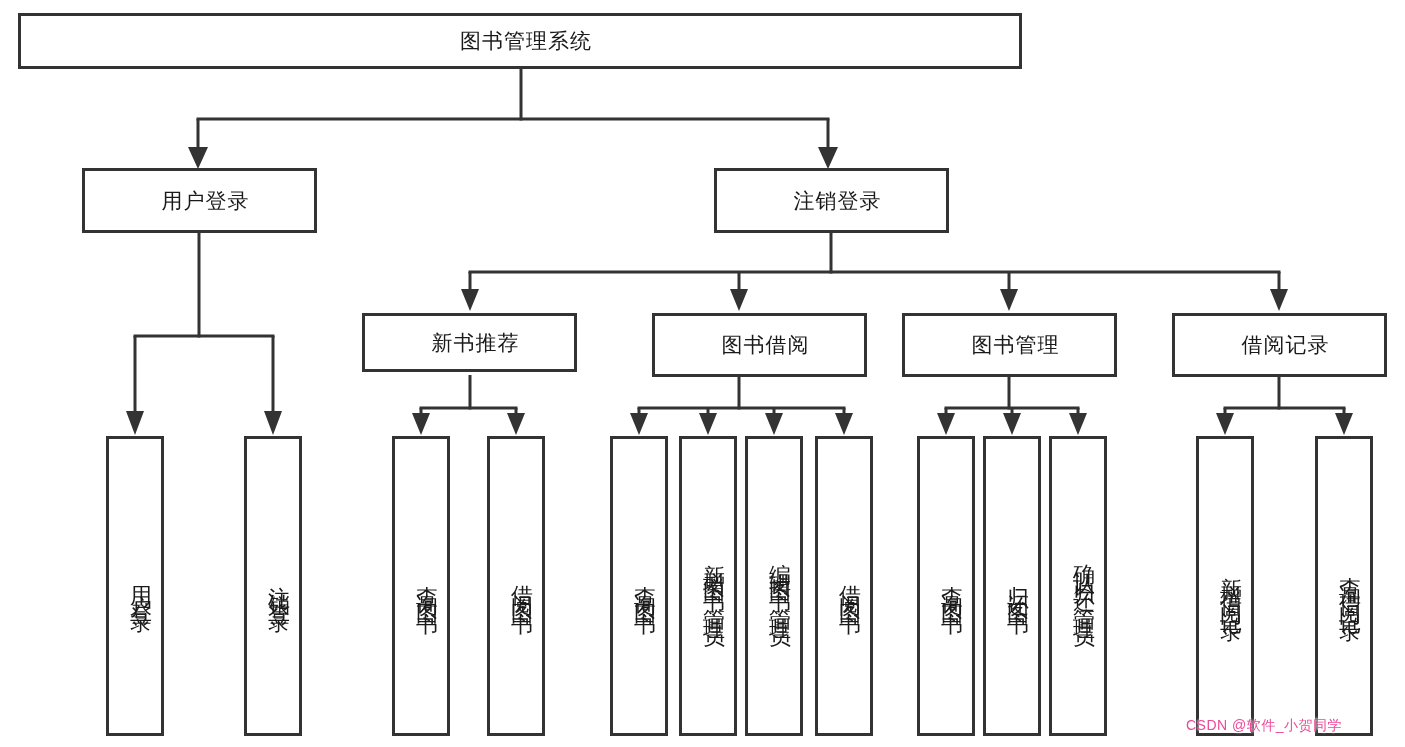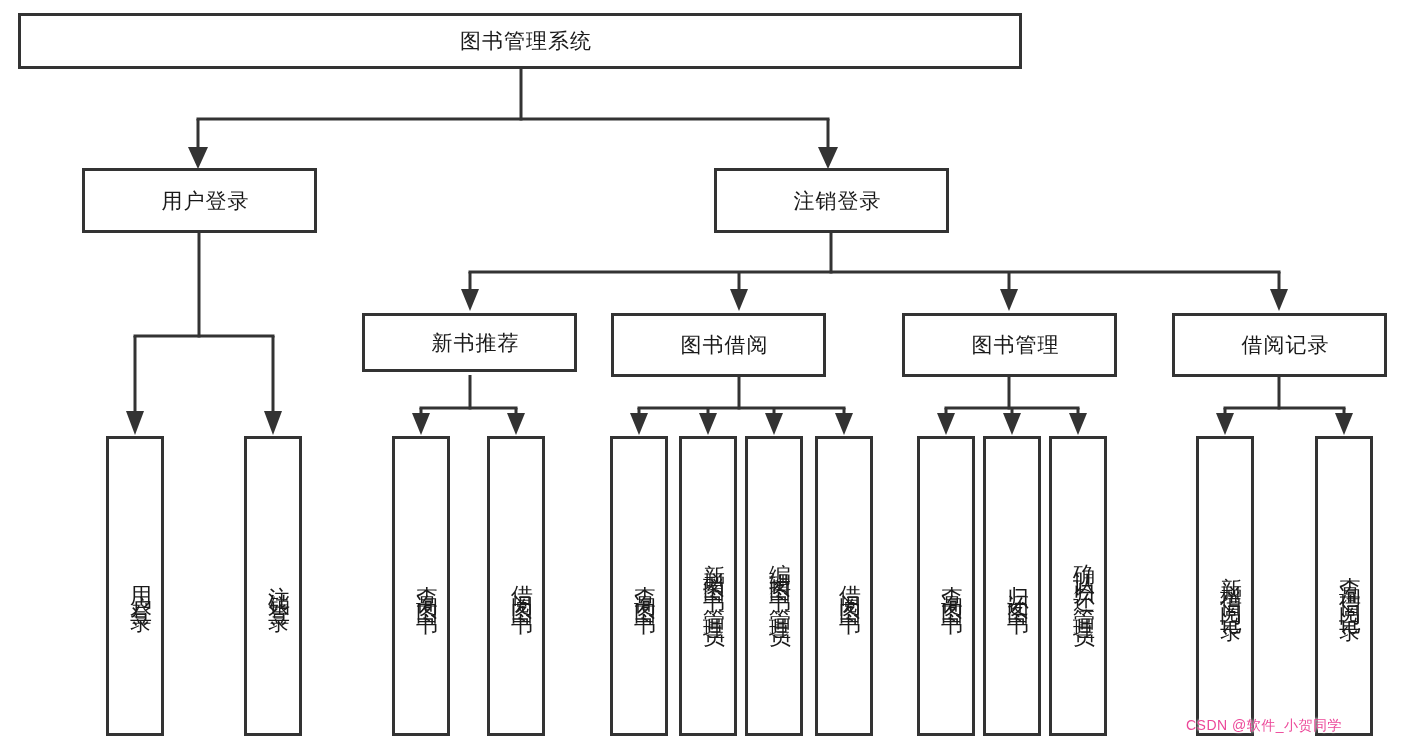--- a/index.html
+++ b/index.html
@@ -106,21 +106,21 @@
   <div class="box" style="left:82px; top:168px; width:235px; height:65px;">
     <span class="h-label">用户登录</span>
   </div>
   <div class="box" style="left:714px; top:168px; width:235px; height:65px;">
     <span class="h-label">注销登录</span>
   </div>
 
   <div class="box" style="left:362px; top:313px; width:215px; height:59px;">
     <span class="h-label">新书推荐</span>
   </div>
-  <div class="box" style="left:611px; top:313px; width:215px; height:64px;justify-content:center;">
+  <div class="box" style="left:652px; top:313px; width:215px; height:64px;justify-content:center;">
     <span class="h-label">图书借阅</span>
   </div>
   <div class="box" style="left:902px; top:313px; width:215px; height:64px;">
     <span class="h-label">图书管理</span>
   </div>
   <div class="box" style="left:1172px; top:313px; width:215px; height:64px;">
     <span class="h-label">借阅记录</span>
   </div>
 
   <div class="box leaf" style="left:106px;">

